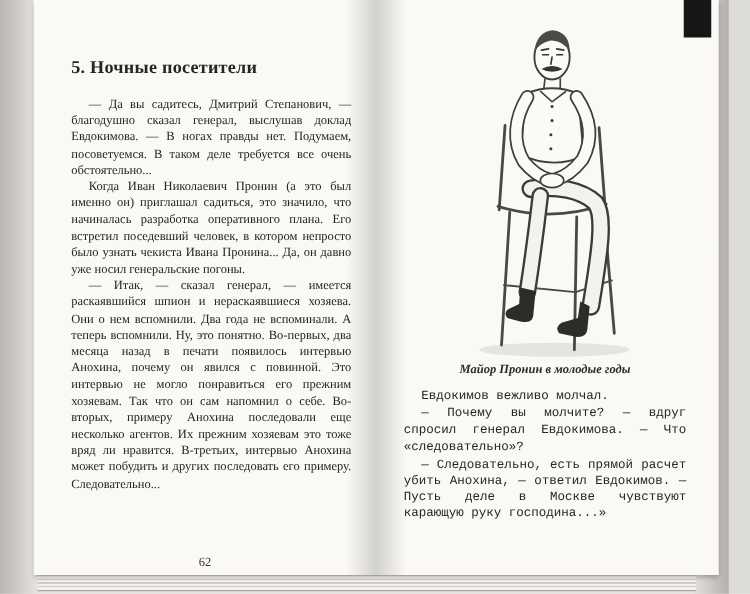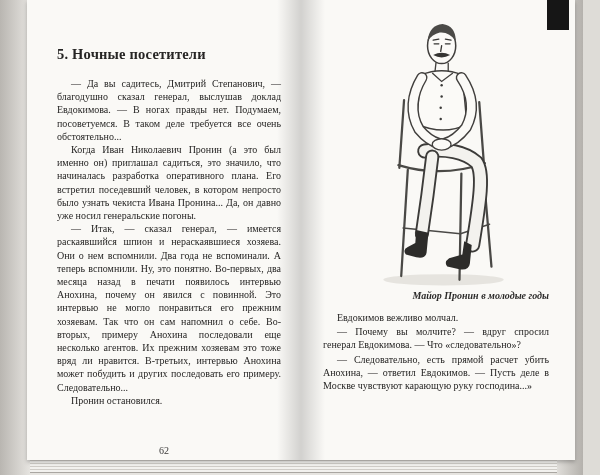--- a/index.html
+++ b/index.html
@@ -44,41 +44,40 @@
     font-size:10px;color:#3a3938;
   }
   .bookmark-tab{
     position:absolute;top:0;right:6px;width:22px;height:30px;background:#161616;
   }
   .illustration{
     height:278px;display:flex;align-items:flex-start;justify-content:center;
     margin-top:4px;
   }
   .caption{
-    text-align:right;font-size:10px;font-style:italic;font-weight:600;
+    text-align:center;font-size:10px;font-style:italic;font-weight:600;
     margin:2px 0 10px 0;color:#2c2b2a;
   }
-  .right-text .para{margin-top:1px;}
+  .right-text .para{margin-top:1px;font-family:Liberation Mono, monospace;}
 </style>
 </head>
 <body>
 
 <div class="scene">
   <div class="edge-left"></div>
   <div class="edge-right"></div>
   <div class="page-stack"></div>
 
   <div class="spread">
 
     <div class="page left">
       <h1 class="chapter-title">5. Ночные посетители</h1>
       <p class="para">— Да вы садитесь, Дмитрий Степанович, — благодушно сказал генерал, выслушав доклад Евдокимова. — В ногах правды нет. Подумаем, посоветуемся. В таком деле требуется все очень обстоятельно...</p>
       <p class="para">Когда Иван Николаевич Пронин (а это был именно он) приглашал садиться, это значило, что начиналась разработка оперативного плана. Его встретил поседевший человек, в котором непросто было узнать чекиста Ивана Пронина... Да, он давно уже носил генеральские погоны.</p>
       <p class="para">— Итак, — сказал генерал, — имеется раскаявшийся шпион и нераскаявшиеся хозяева. Они о нем вспомнили. Два года не вспоминали. А теперь вспомнили. Ну, это понятно. Во-первых, два месяца назад в печати появилось интервью Анохина, почему он явился с повинной. Это интервью не могло понравиться его прежним хозяевам. Так что он сам напомнил о себе. Во-вторых, примеру Анохина последовали еще несколько агентов. Их прежним хозяевам это тоже вряд ли нравится. В-третьих, интервью Анохина может побудить и других последовать его примеру. Следовательно...</p>
-      <p class="para">Пронин остановился.</p>
       <div class="page-num">62</div>
     </div>
 
     <div class="page right">
       <div class="bookmark-tab"></div>
 
       <div class="illustration">
         <svg viewBox="0 0 200 300" width="188" height="282" aria-hidden="true">
 
           <ellipse cx="108" cy="287" rx="64" ry="6" fill="#e6e4df"></ellipse>

